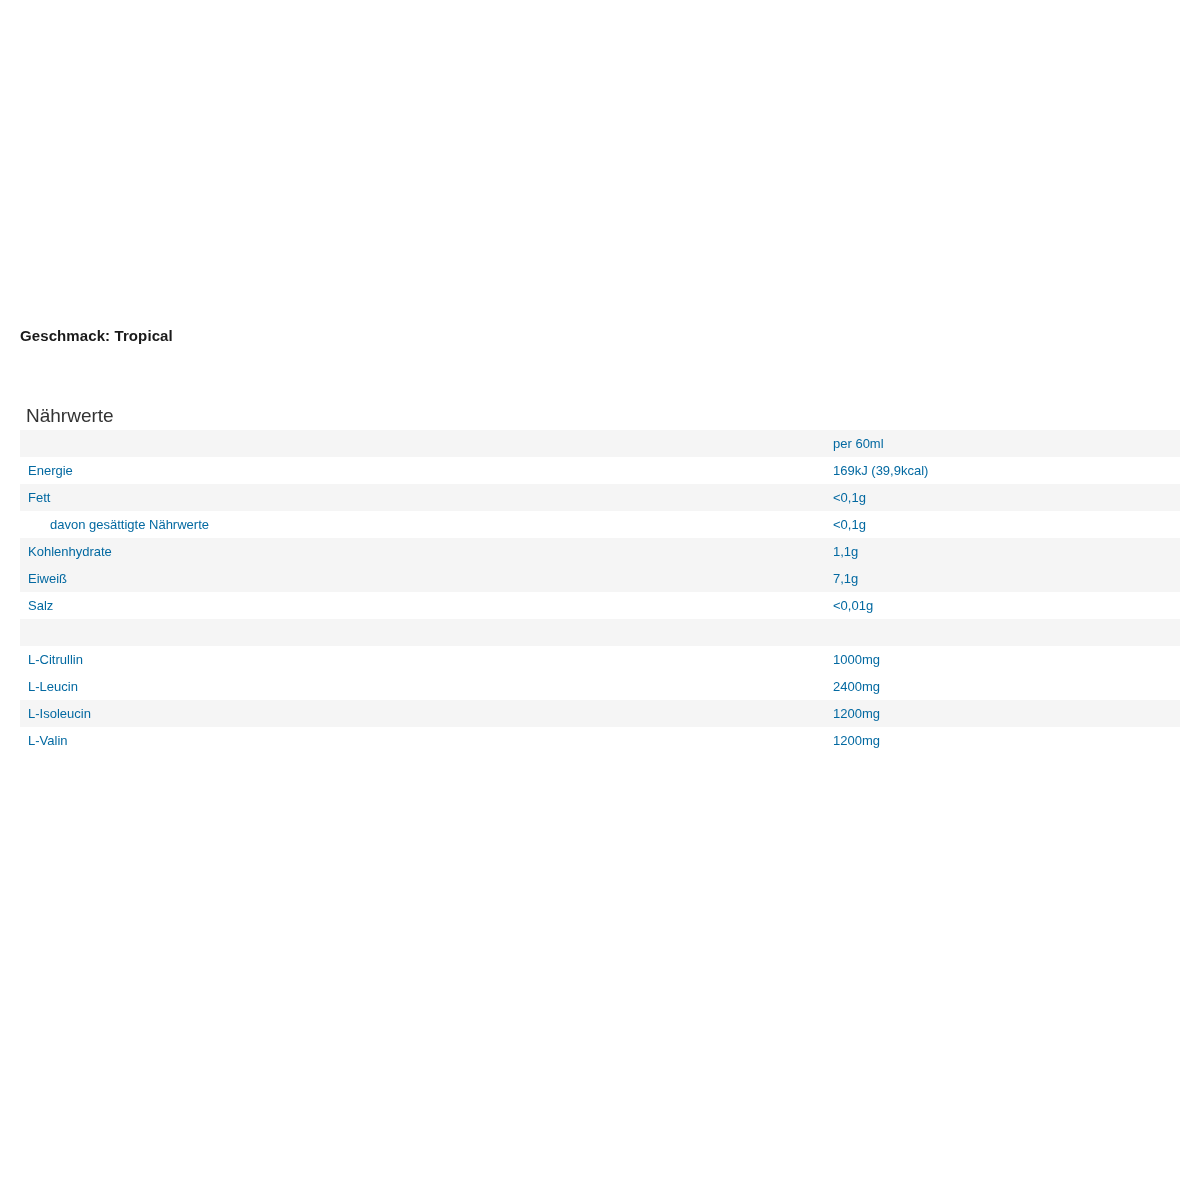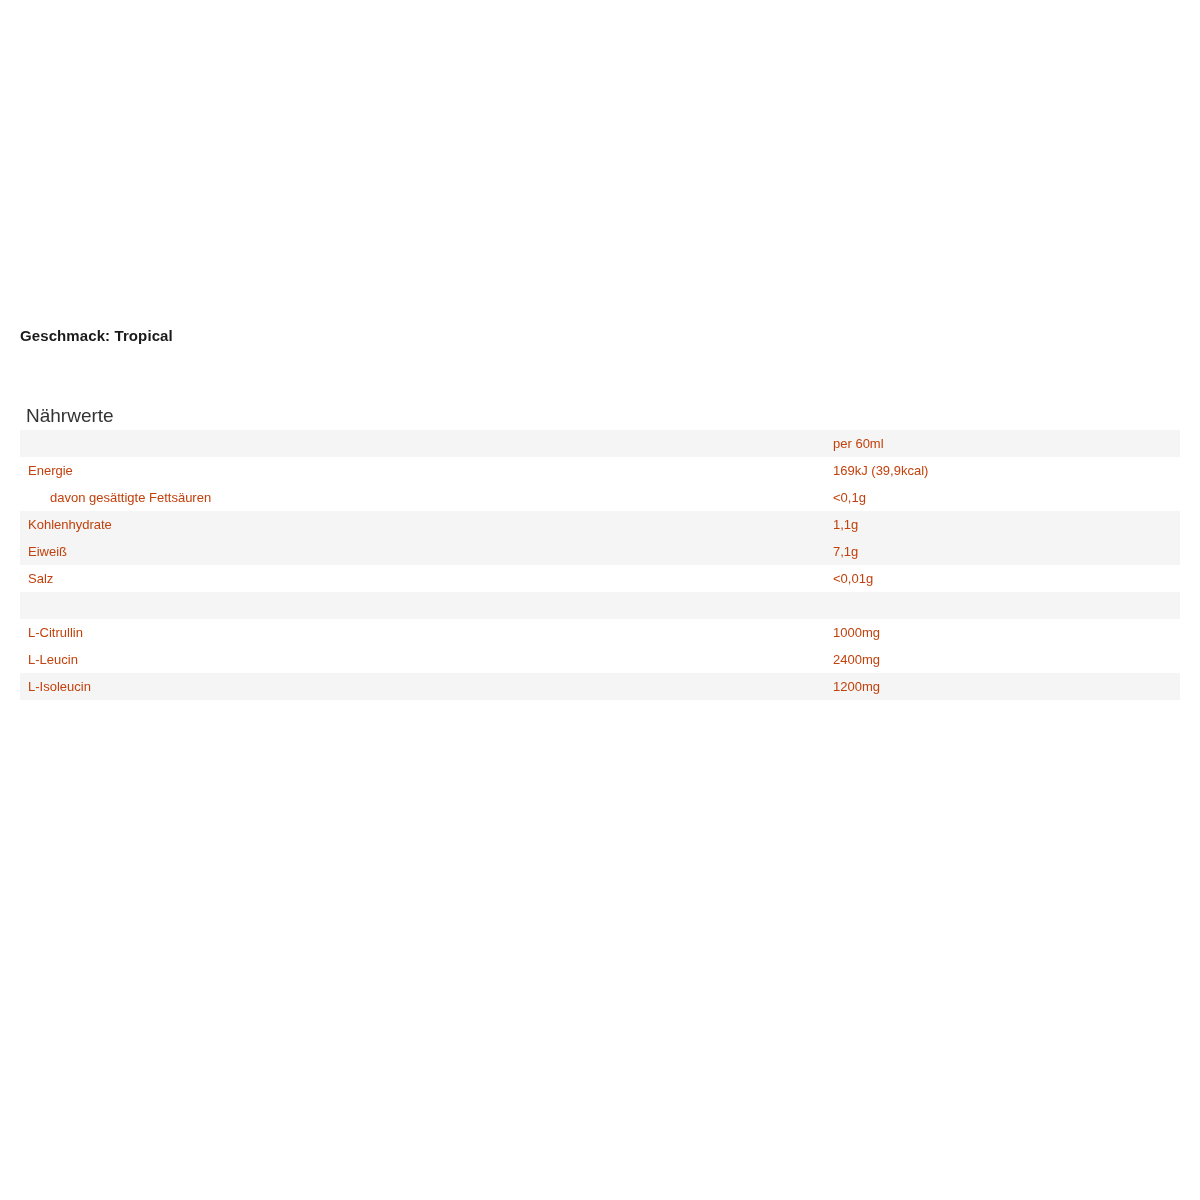--- a/index.html
+++ b/index.html
@@ -37,21 +37,21 @@
     color: #333333;
     font-weight: normal;
   }
   .nutrition-table {
     position: absolute;
     left: 20px;
     top: 430px;
     width: 1160px;
     border-collapse: collapse;
     font-size: 13px;
-    color: #c2410c;
+    color: #0369a1;
   }
   .nutrition-table td {
     padding: 0;
     height: 27px;
     vertical-align: middle;
     border: none;
   }
   .nutrition-table td.label {
     width: 805px;
     padding-left: 8px;
@@ -85,22 +85,26 @@
   <table class="nutrition-table">
     <tbody id="table-body">
         <tr class="shaded">
           <td class="label"></td>
           <td class="value">per 60ml</td>
         </tr>
         <tr class="plain">
           <td class="label">Energie</td>
           <td class="value">169kJ (39,9kcal)</td>
         </tr>
+        <tr class="shaded">
+          <td class="label">Fett</td>
+          <td class="value">&lt;0,1g</td>
+        </tr>
         <tr class="plain">
-          <td class="label"><span class="indent">davon gesättigte Fettsäuren</span></td>
+          <td class="label"><span class="indent">davon gesättigte Nährwerte</span></td>
           <td class="value">&lt;0,1g</td>
         </tr>
         <tr class="shaded">
           <td class="label">Kohlenhydrate</td>
           <td class="value">1,1g</td>
         </tr>
         <tr class="shaded">
           <td class="label">Eiweiß</td>
           <td class="value">7,1g</td>
         </tr>
@@ -117,16 +121,20 @@
           <td class="value">1000mg</td>
         </tr>
         <tr class="plain">
           <td class="label">L-Leucin</td>
           <td class="value">2400mg</td>
         </tr>
         <tr class="shaded">
           <td class="label">L-Isoleucin</td>
           <td class="value">1200mg</td>
         </tr>
+        <tr class="plain">
+          <td class="label">L-Valin</td>
+          <td class="value">1200mg</td>
+        </tr>
       </tbody>
   </table>
 
 </div>
 
 </body></html>

